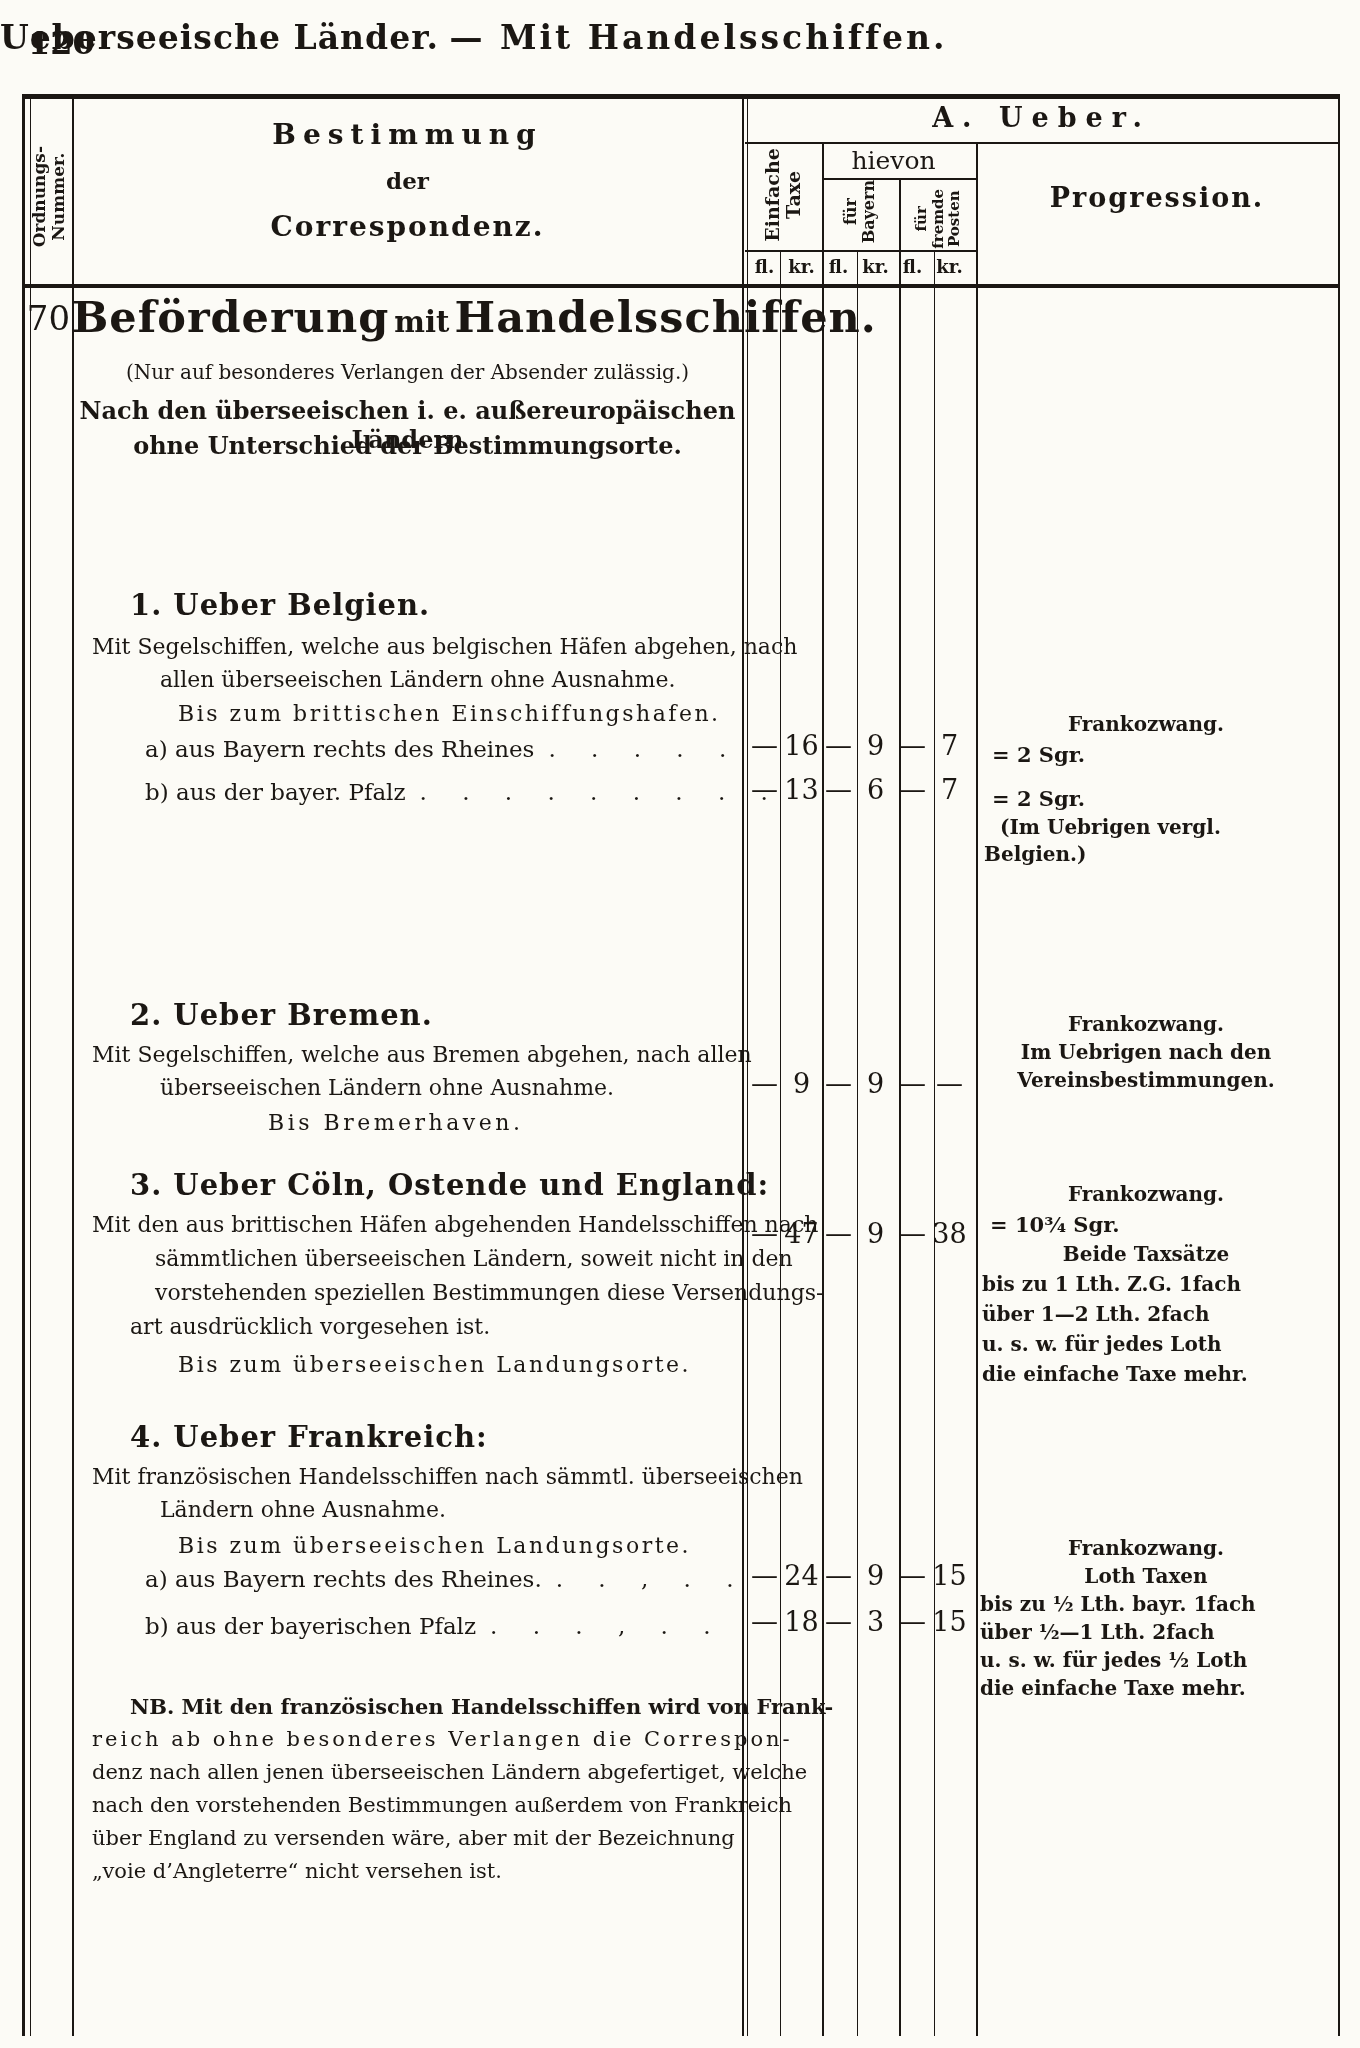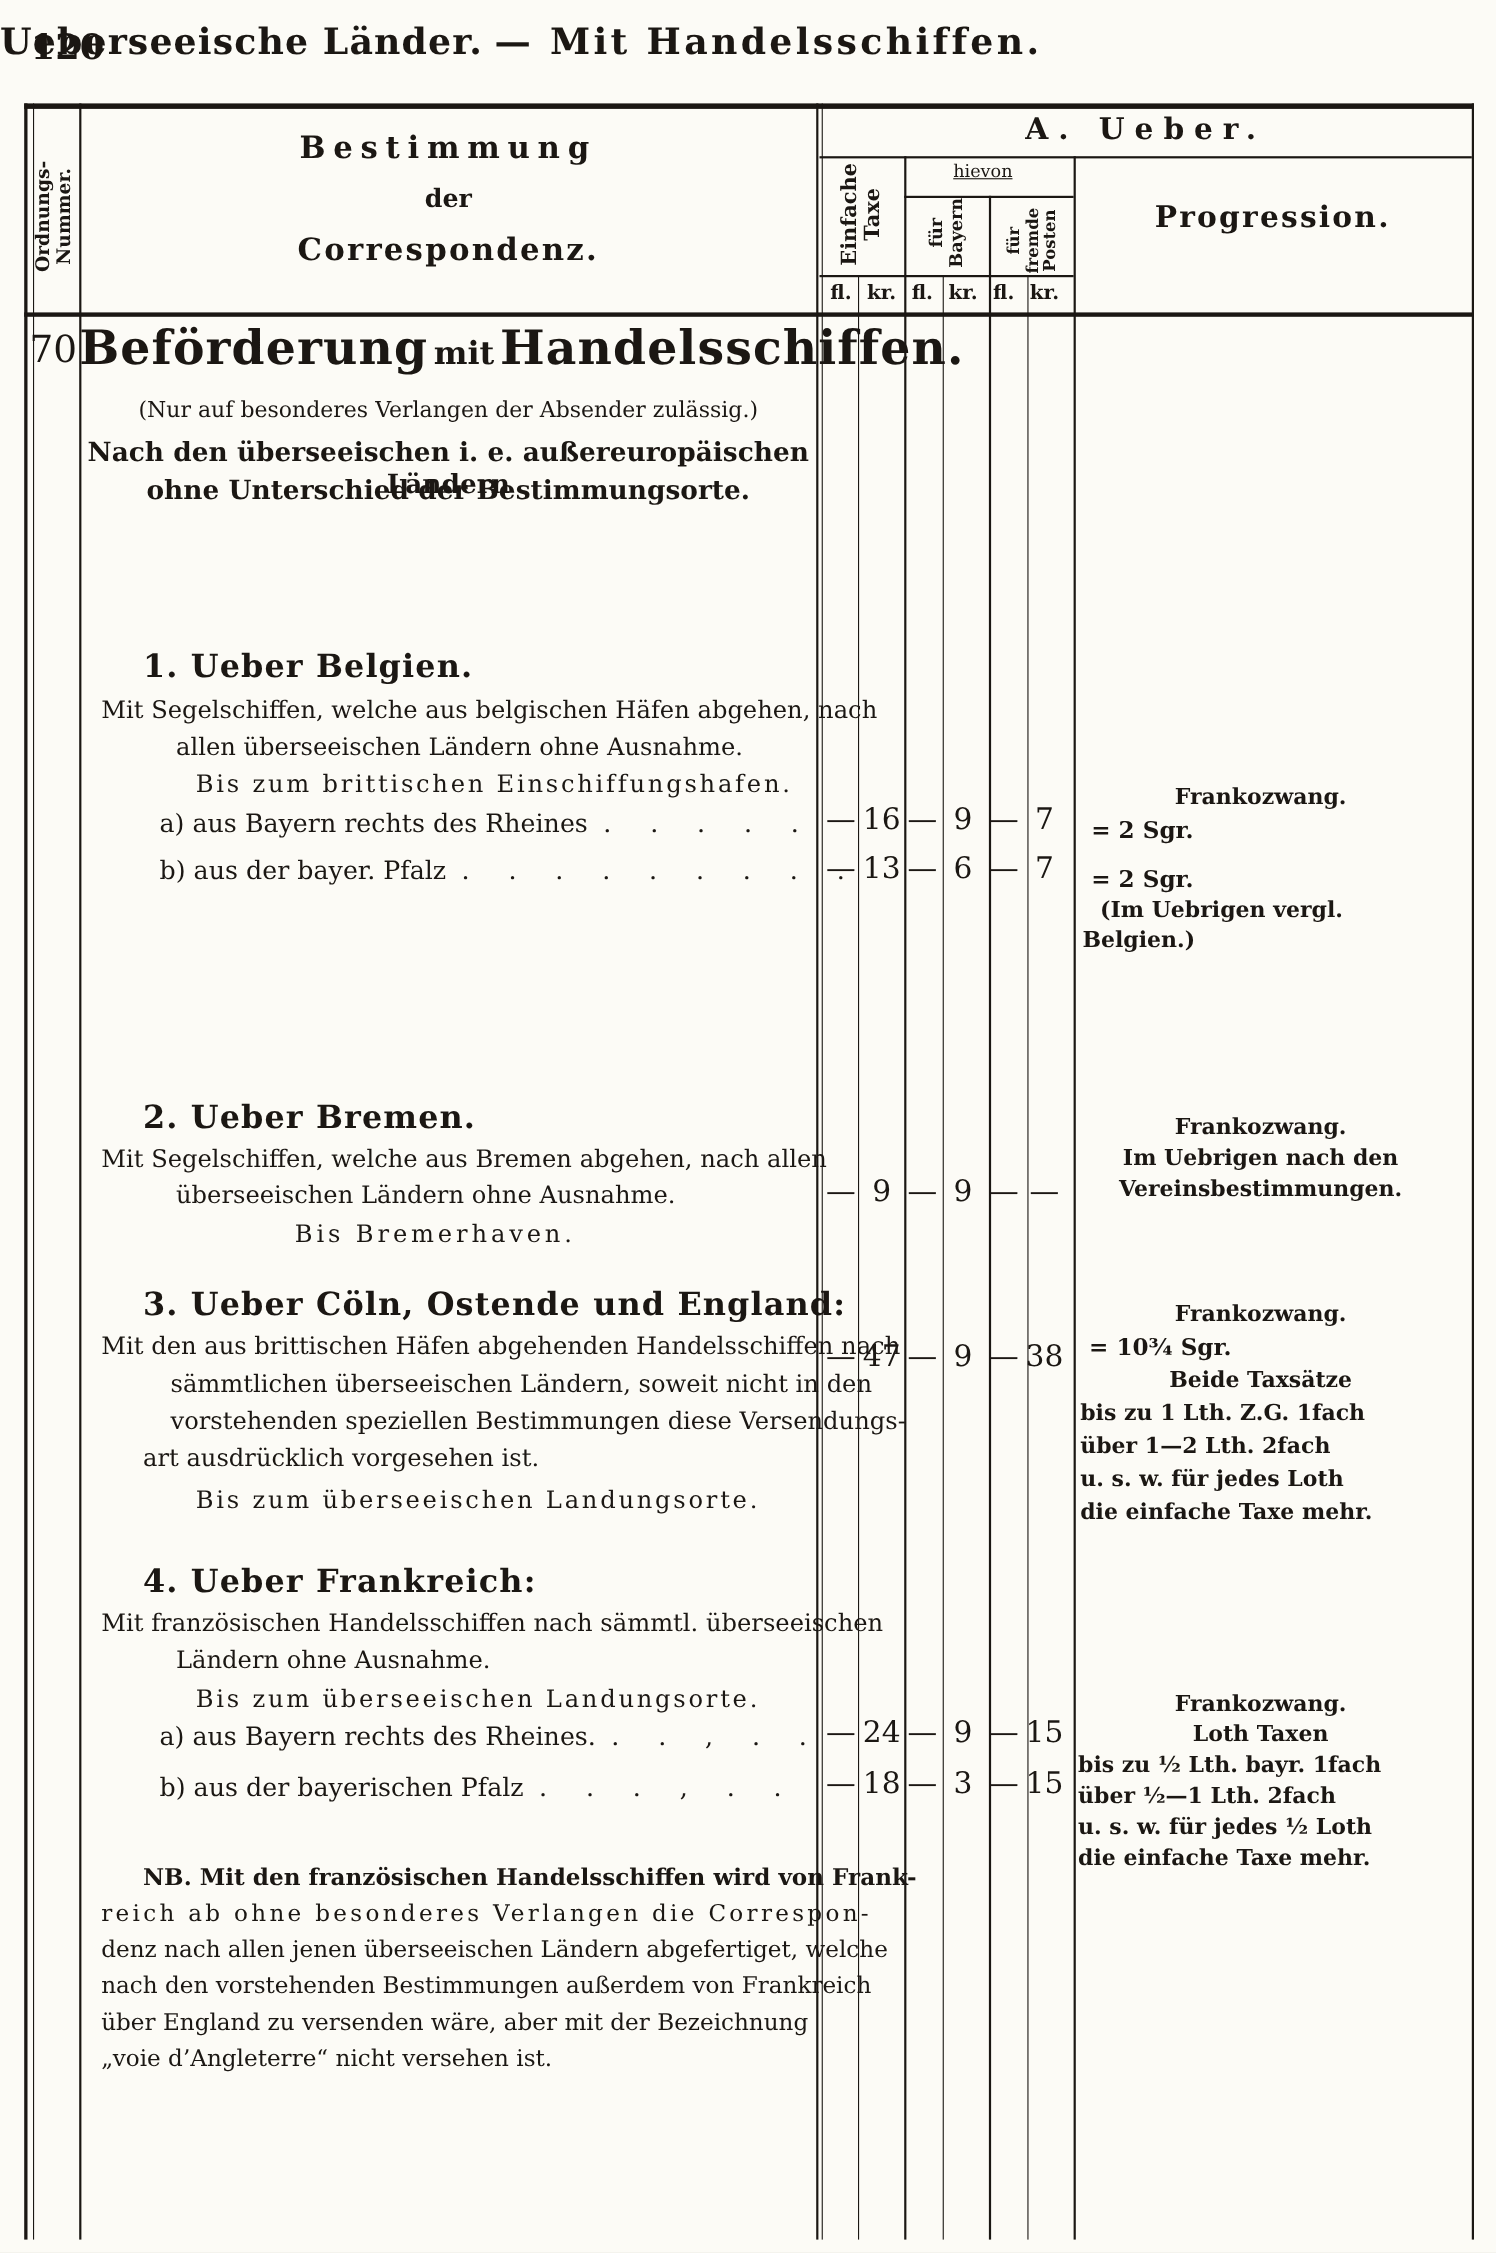--- a/index.html
+++ b/index.html
@@ -17,21 +17,21 @@
   
   .pagenum{left:28px;top:24px;font-size:32px;font-weight:bold;}
   .runtitle{left:0;top:18px;width:1176px;text-align:left;font-size:33px;white-space:nowrap;}
   .rt-main{font-weight:bold;letter-spacing:1px;}
   .rt-rest{font-weight:bold;letter-spacing:3px;}
   
   .rot{position:absolute;text-align:center;transform:rotate(-90deg);line-height:1.1;}
   
   .bestimmung{left:72px;width:671px;text-align:center;}
   .briefe{left:745px;top:102px;width:593px;text-align:center;font-size:27px;font-weight:bold;letter-spacing:9px;}
-  .hievon{left:822px;top:146px;width:143px;text-align:center;font-size:16px;text-decoration:underline;}
+  .hievon{left:822px;top:146px;width:143px;text-align:center;font-size:25px;}
   .progressionh{left:976px;top:182px;width:362px;text-align:center;font-size:27px;font-weight:bold;letter-spacing:2px;}
   .units{left:748px;top:252px;display:flex;font-size:18px;font-weight:bold;line-height:30px;}
   .units span{display:inline-block;text-align:center;}
   .units span:nth-child(odd){width:33px;}
   .units span:nth-child(even){width:41px;}
   
   .center-col{left:72px;width:671px;text-align:center;}
   .bigword{font-size:43px;font-weight:bold;letter-spacing:1px;}
   .midword{font-size:29px;font-weight:bold;}
   .note{font-size:20px;}

